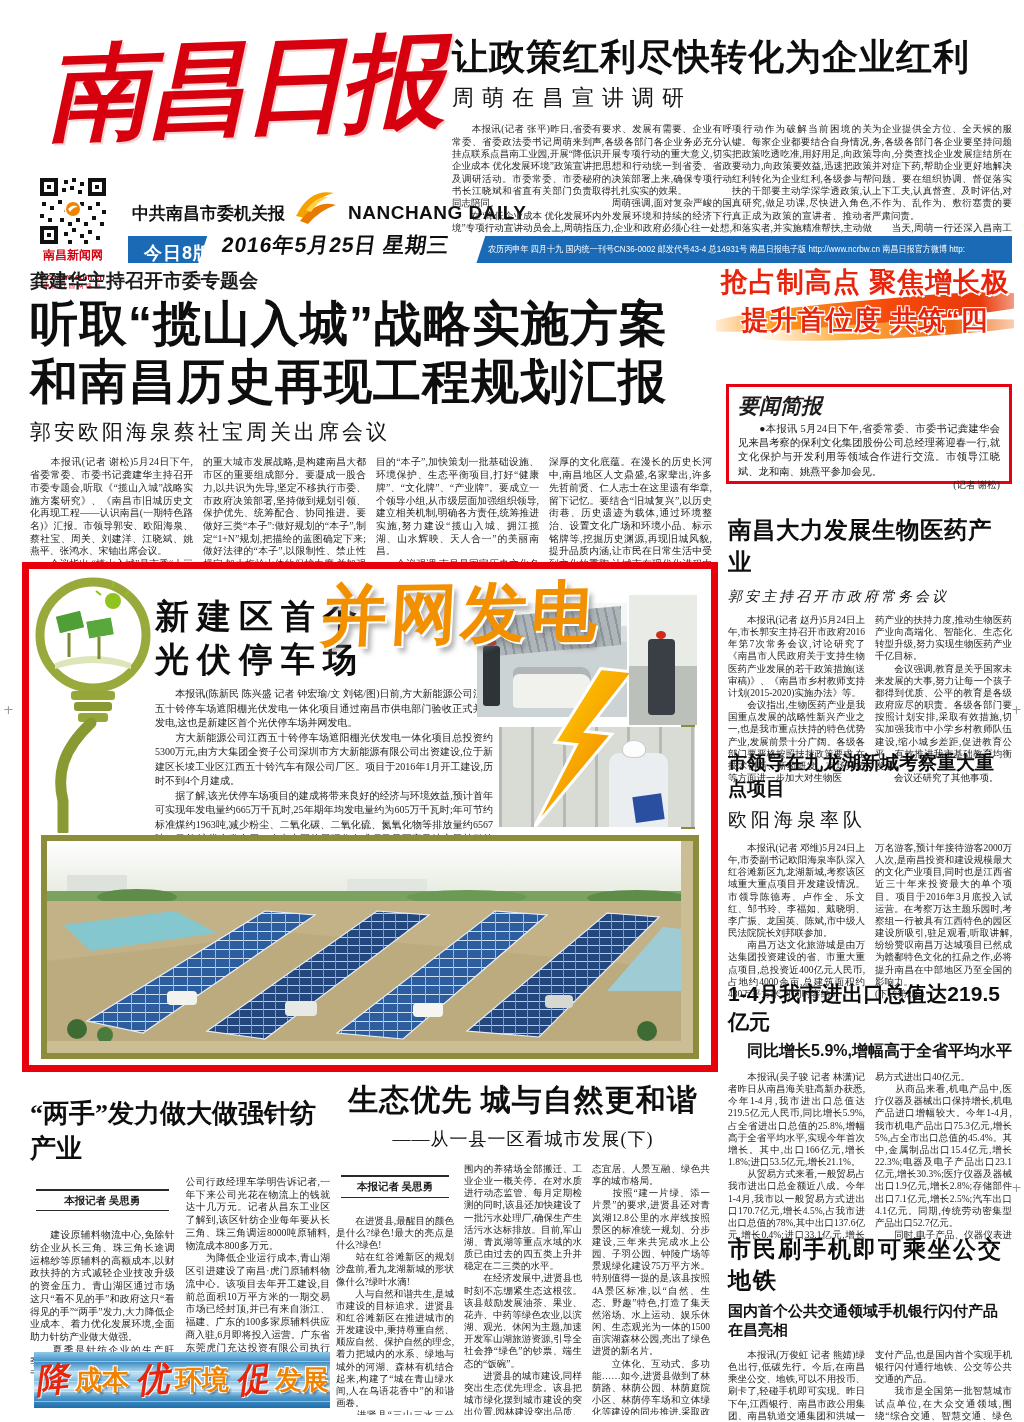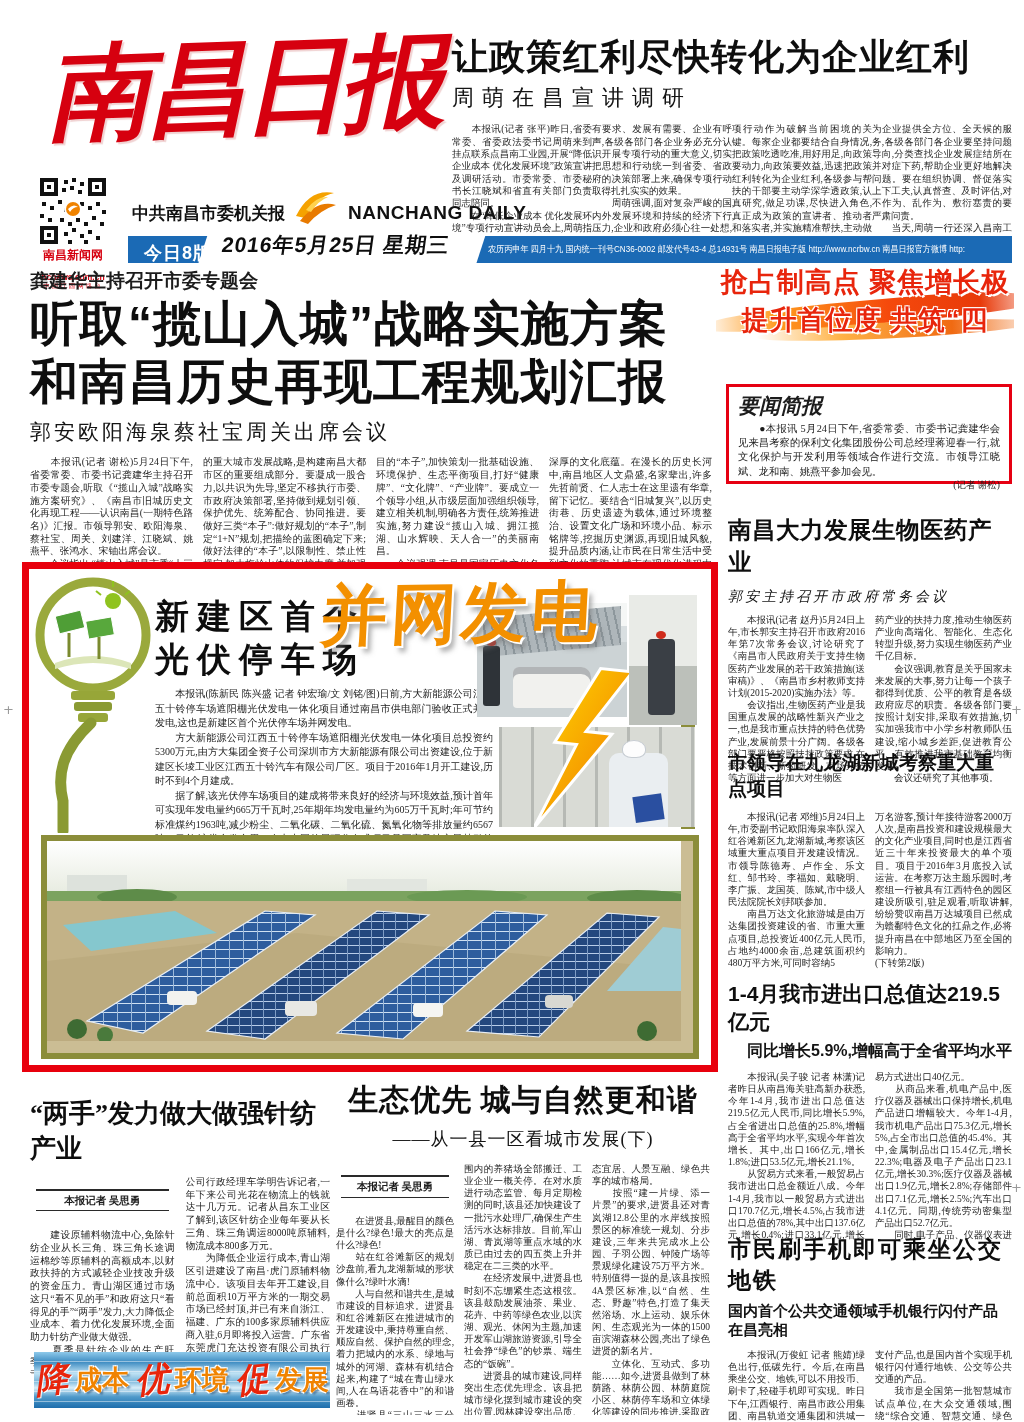--- a/index.html
+++ b/index.html
@@ -270,20 +270,21 @@
       <div class="c">　　本报讯(记者 赵丹)5月24日上午,市长郭安主持召开市政府2016年第7次常务会议,讨论研究了《南昌市人民政府关于支持生物医药产业发展的若干政策措施(送审稿)》、《南昌市乡村教师支持计划(2015-2020)实施办法》等。
 　　会议指出,生物医药产业是我国重点发展的战略性新兴产业之一,也是我市重点扶持的特色优势产业,发展前景十分广阔。各级各部门要严格按照扶持政策要求,在技术创新、新药研发、市场开拓等方面进一步加大对生物医</div>
       <div class="c">药产业的扶持力度,推动生物医药产业向高端化、智能化、生态化转型升级,努力实现生物医药产业千亿目标。
 　　会议强调,教育是关乎国家未来发展的大事,努力让每一个孩子都得到优质、公平的教育是各级政府应尽的职责。各级各部门要按照计划安排,采取有效措施,切实加强我市中小学乡村教师队伍建设,缩小城乡差距,促进教育公平、有效推进我市基础教育均衡发展。
 　　会议还研究了其他事项。</div>
     </div>
   </div>
 
   <div class="abs rail jlh">
     <div class="hl h-serif">市领导在九龙湖新城考察重大重点项目</div>
+    <div class="sh sub-k">欧阳海泉率队</div>
     <div class="cols">
       <div class="c">　　本报讯(记者 邓维)5月24日上午,市委副书记欧阳海泉率队深入红谷滩新区九龙湖新城,考察该区域重大重点项目开发建设情况。市领导陈德寿、卢作全、乐文红、邹书玲、李福如、戴晓明、李广振、龙国英、陈斌,市中级人民法院院长刘邦联参加。
 　　南昌万达文化旅游城是由万达集团投资建设的省、市重大重点项目,总投资近400亿元人民币,占地约4000余亩,总建筑面积约480万平方米,可同时容纳5</div>
       <div class="c">万名游客,预计年接待游客2000万人次,是南昌投资和建设规模最大的文化产业项目,同时也是江西省近三十年来投资最大的单个项目。项目于2016年3月底投入试运营。在考察万达主题乐园时,考察组一行被具有江西特色的园区建设所吸引,驻足观看,听取讲解,纷纷赞叹南昌万达城项目已然成为赣鄱特色文化的扛鼎之作,必将提升南昌在中部地区乃至全国的影响力。
 (下转第2版)</div>
     </div>
   </div>
 
   <div class="abs rail trade">
     <div class="hl h-sans">1-4月我市进出口总值达219.5亿元</div>

